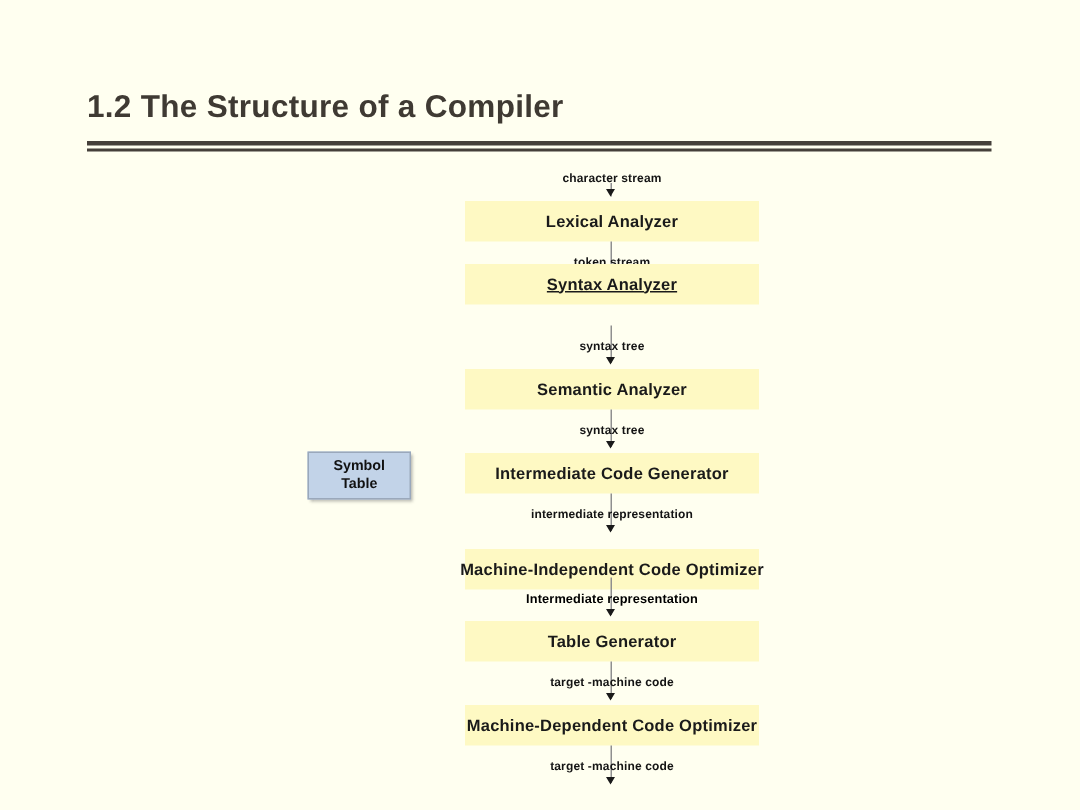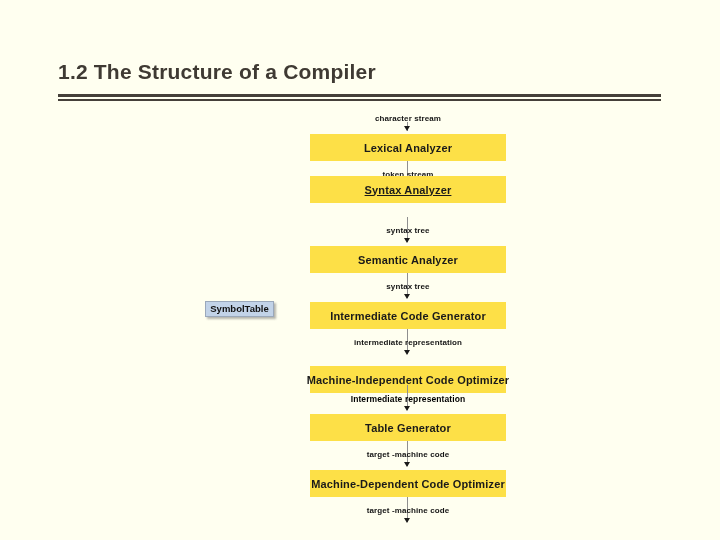--- a/index.html
+++ b/index.html
@@ -55,21 +55,21 @@
     top: 0;
     width: 720px;
     height: 540px;
   }
 
   .stage-box {
     position: absolute;
     left: 310px;
     width: 196px;
     height: 27px;
-    background: #fde047;
+    background: #fef9c3;
     color: #1a1a1a;
     font-size: 11px;
     font-weight: bold;
     display: flex;
     align-items: center;
     justify-content: center;
     letter-spacing: 0.15px;
     box-sizing: border-box;
     white-space: nowrap;
   }
@@ -106,26 +106,26 @@
     border-right: 3.5px solid transparent;
     border-top: 5px solid #1a1a1a;
   }
 
   
   #symbol-table-box {
     position: absolute;
     left: 205px;
     top: 301px;
     width: 69px;
-    height: 16px;
+    height: 32px;
     background: #c2d3e8;
     border: 1px solid #9aa8bb;
     box-shadow: 1.5px 1.5px 2px rgba(90, 90, 90, 0.45);
     display: flex;
-    flex-direction: row;
+    flex-direction: column;
     align-items: center;
     justify-content: center;
     box-sizing: border-box;
   }
   #symbol-table-box span {
     font-size: 9.5px;
     font-weight: bold;
     color: #111;
     line-height: 12px;
     white-space: nowrap;

